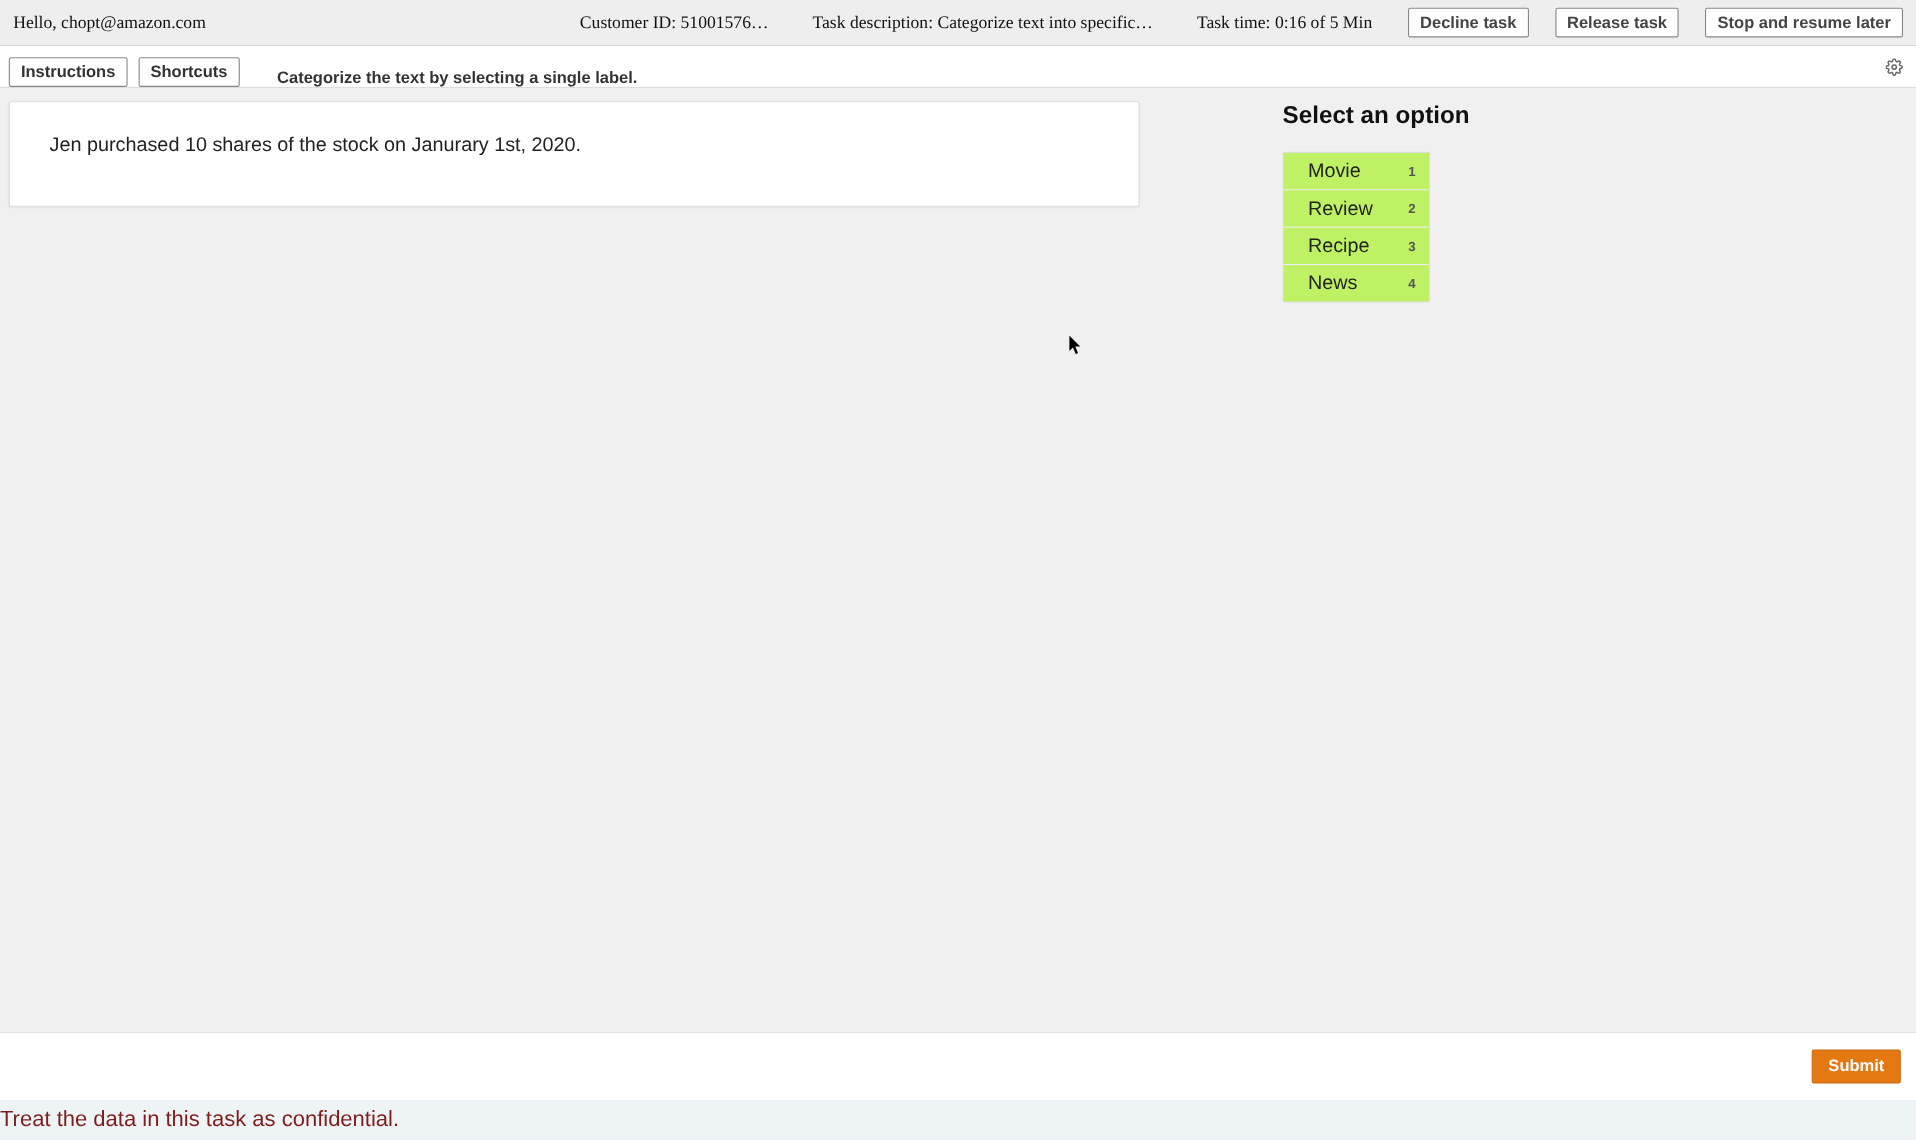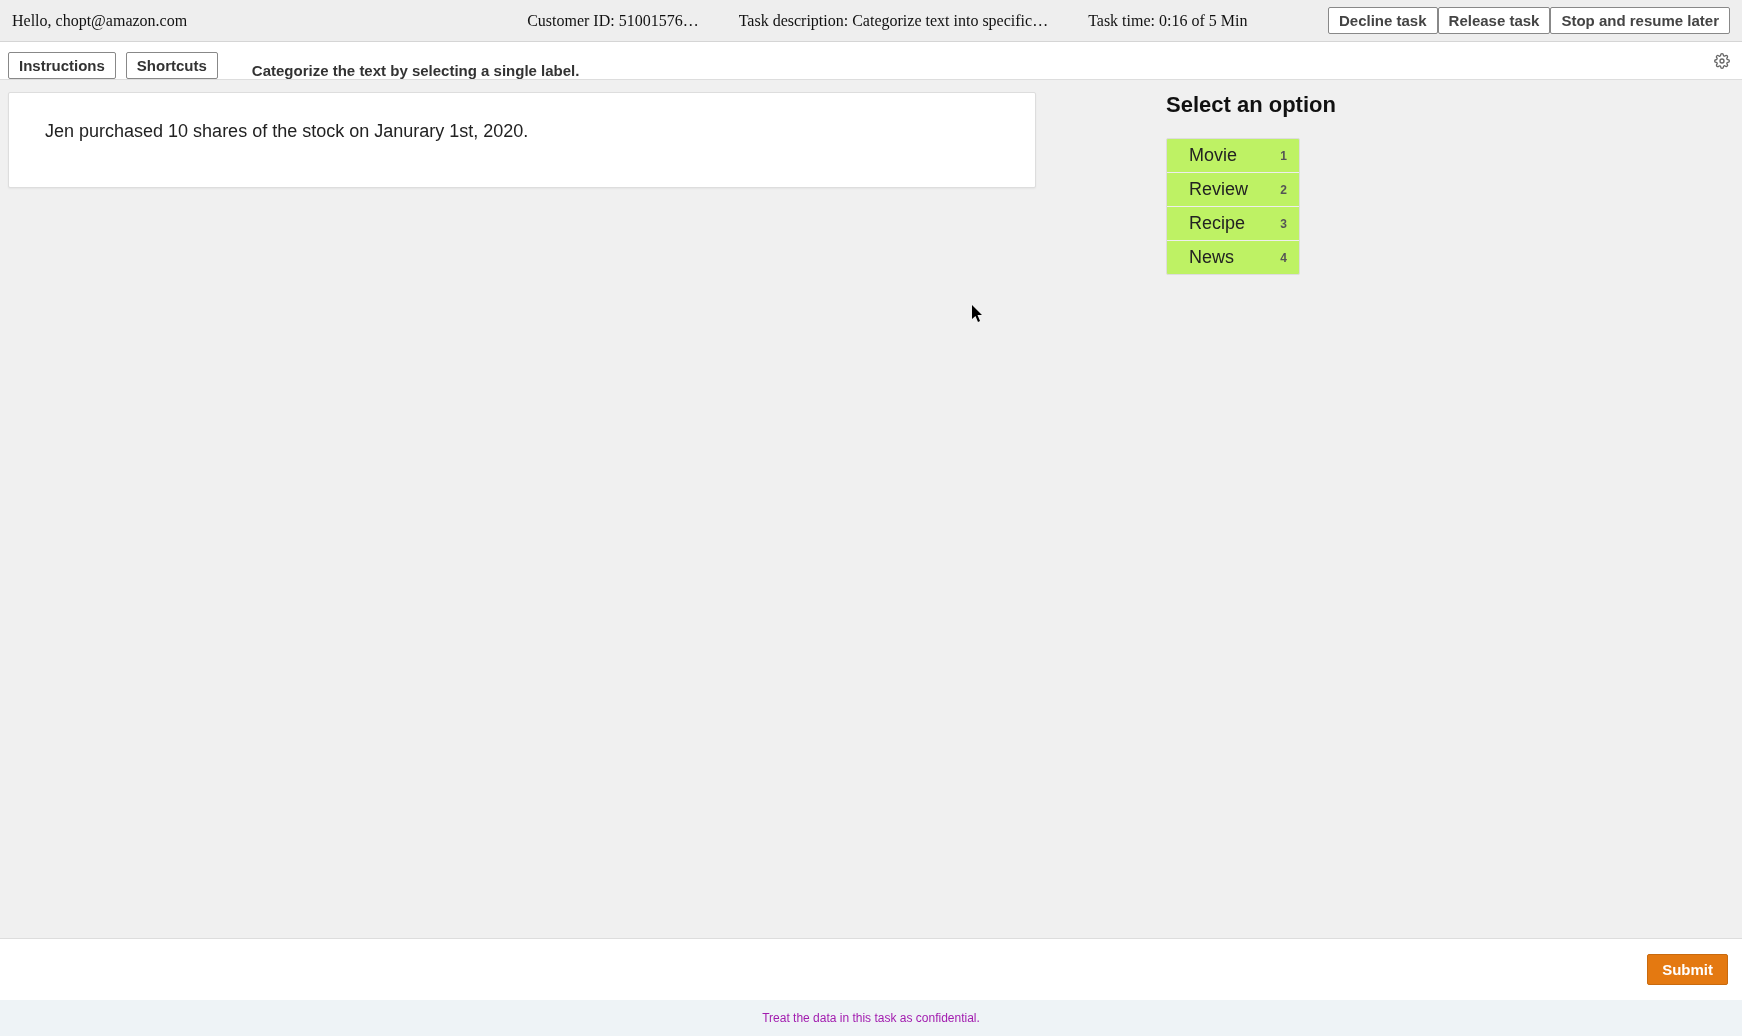--- a/index.html
+++ b/index.html
@@ -36,21 +36,21 @@
     }
     .top-bar-info {
       display: flex;
       align-items: center;
       gap: 40px;
       margin-left: 280px;
     }
     .top-bar-right {
       display: flex;
       align-items: center;
-      gap: 0;
+      gap: 24px;
     }
     .top-btn {
       background: #fff;
       border: 1px solid #888;
       border-radius: 2px;
       padding: 4px 10px;
       font-size: 15px;
       font-weight: bold;
       color: #444;
       cursor: pointer;
@@ -173,23 +173,23 @@
     
     .confidential-bar {
       position: absolute;
       bottom: 0;
       left: 0;
       right: 0;
       height: 36px;
       background: #eef3f6;
       display: flex;
       align-items: center;
-      justify-content: center;
-      font-size: 12px;
-      color: #a21caf;
+      justify-content: flex-start;
+      font-size: 20px;
+      color: #7f1d1d;
     }
     
     
     .cursor {
       position: absolute;
       left: 972px;
       top: 305px;
       width: 12px;
       height: 18px;
       pointer-events: none;

